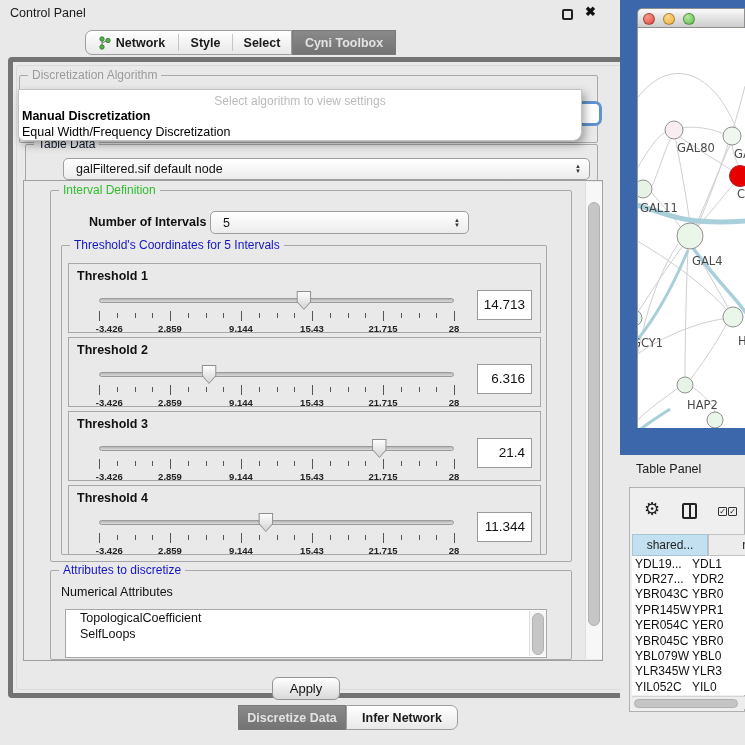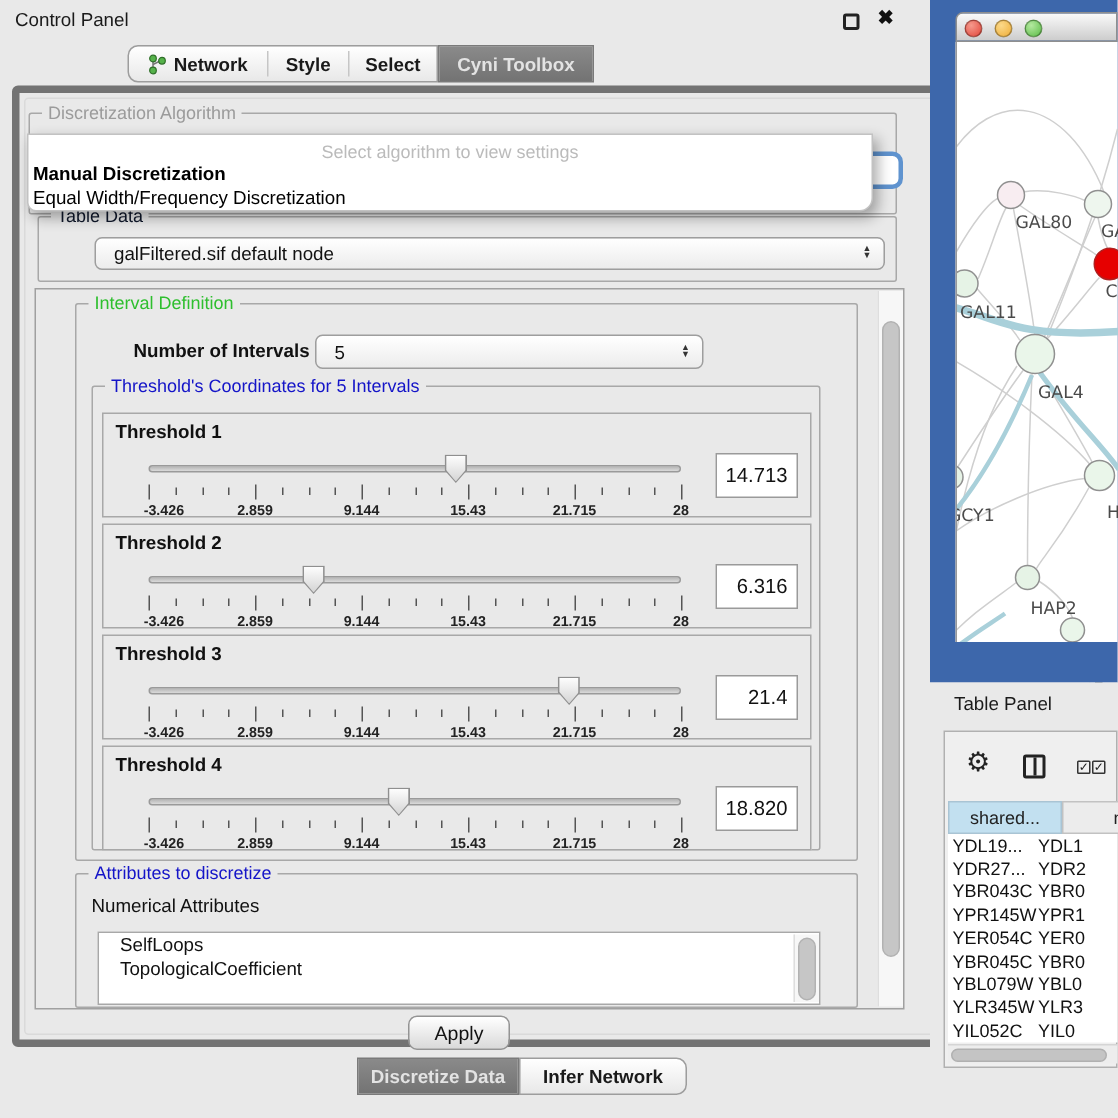--- a/index.html
+++ b/index.html
@@ -42,21 +42,21 @@
 
   
   #algo-popup { position:absolute; left:5px; top:27px; width:564px; height:52px; background:#ffffff;
                 border:1px solid #c2c2c2; border-radius:0 0 9px 6px; box-shadow:3px 4px 9px rgba(0,0,0,.32); z-index:9; }
   #popup-hint { position:absolute; left:0; right:0; top:4px; text-align:center; color:#bbbbbb; font-size:12px; }
   .popup-opt { position:absolute; left:3px; font-size:12.5px; color:#000; white-space:nowrap; }
   #focused-combo { position:absolute; left:540px; top:39px; width:49px; height:25px; border:3px solid #5f93cf;
                    border-radius:7px; background:#fff; z-index:5; }
 
   
-  #scrollpane { position:absolute; left:10px; top:130px; width:580px; height:481px;
+  #scrollpane { position:absolute; left:10px; top:118px; width:580px; height:481px;
                 border:1px solid #a0a0a0; background:#e9e9e9; }
   .vtrack { position:absolute; top:1px; bottom:1px; width:17px; background:#f7f7f7; border-left:1px solid #dedede; }
   .vthumb { position:absolute; left:2px; width:12px; background:#c6c6c6; border:1px solid #b2b2b2; border-radius:6px; }
 
   
   .threshold { position:absolute; left:6px; width:473px; height:70px; border:1px solid #a8a8a8; background:#e9e9e9; }
   .th-label { position:absolute; left:8px; top:5px; font-size:12.5px; font-weight:bold; color:#111; }
   .slider-wrap { position:absolute; left:30px; top:26px; width:355px; height:44px; }
   .track { position:absolute; left:0; right:0; top:8px; height:5px; border-radius:3px;
            background:linear-gradient(#b5b5b5,#dadada); border:1px solid #9a9a9a; }
@@ -341,31 +341,31 @@
                 </div>
               <div class="tick-labels">
                   <span class="tick-label" style="left: 0%; transform: translateX(-12%);">-3.426</span>
                   <span class="tick-label" style="left: 20%;">2.859</span>
                   <span class="tick-label" style="left: 40%;">9.144</span>
                   <span class="tick-label" style="left: 60%;">15.43</span>
                   <span class="tick-label" style="left: 80%;">21.715</span>
                   <span class="tick-label" style="left: 100%;">28</span>
                 </div>
             </div>
-            <div class="valbox">18.820</div>
+            <div class="valbox">11.344</div>
           </div>
         </div>
       </div>
 
       <div class="groupbox" style="left:26px; top:389px; width:522px; height:90px;">
         <span class="group-title gt-blue">Attributes to discretize</span>
         <span style="position:absolute; left:10px; top:14px; font-size:12.5px; font-weight:normal;">Numerical Attributes</span>
         <div id="attr-list">
+          <div class="item">TopologicalCoefficient</div>
           <div class="item">SelfLoops</div>
-          <div class="item">TopologicalCoefficient</div>
           <div class="vtrack" style="right:0;">
             <div class="vthumb" style="top:2px; height:42px;"></div>
           </div>
         </div>
       </div>
     </div>
 
     <div id="apply-btn">Apply</div>
   </div>
 

